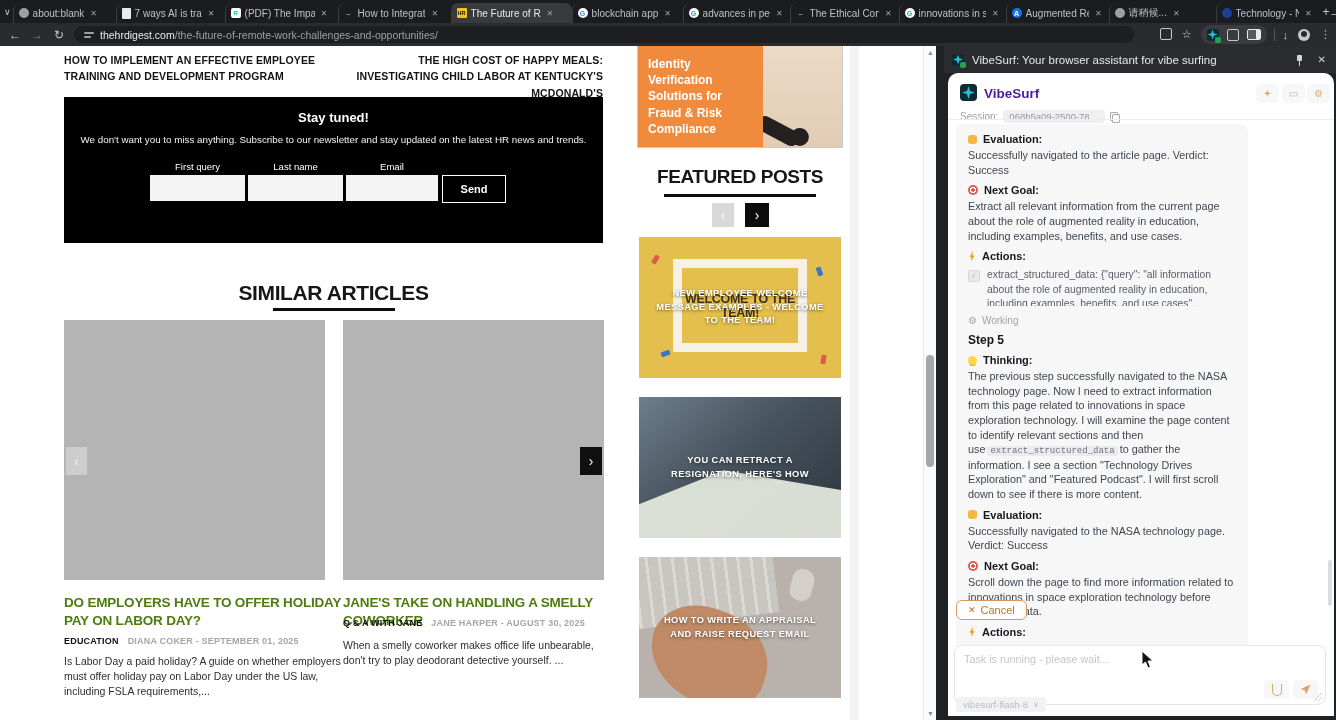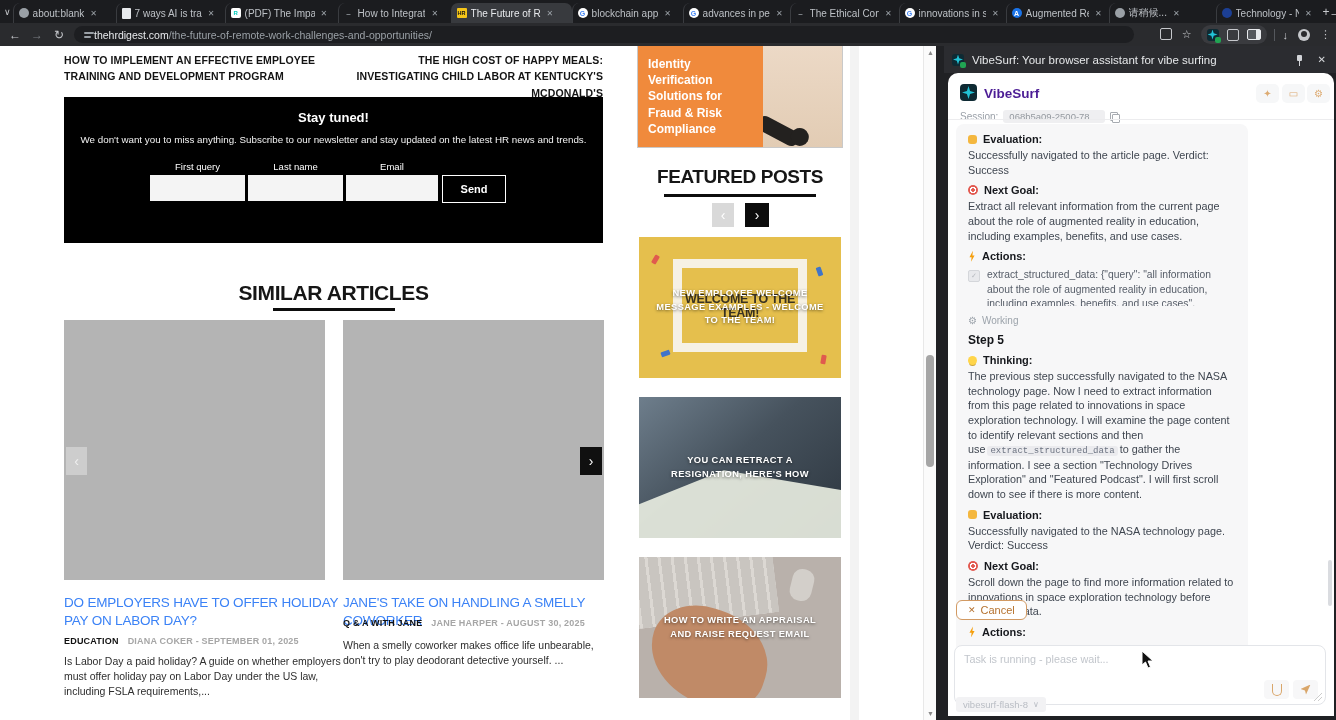--- a/index.html
+++ b/index.html
@@ -20,21 +20,21 @@
   .fav.rg{background:#fff;color:#00ccbb;border-radius:2px;}
   .fav.dash{background:transparent;color:#9aa0a6;font-size:8px;}
   .fav.hr{background:#f5c518;color:#111;border-radius:1px;font-size:5.5px;}
   .fav.google{background:#fff;border-radius:50%;color:#4285f4;font-size:7px;}
   .fav.ar{background:#1a73e8;border-radius:50%;color:#fff;font-size:7px;}
   .fav.nasa{background:#1c3f94;border-radius:50%;color:#fff;font-size:5px;}
   .winbtn{color:#c7c9cd;font-size:11px;width:28px;text-align:center;}
   #toolbar{position:absolute;top:23px;left:0;width:1336px;height:23px;background:#2a2b2e;display:flex;align-items:center;}
   .navic{color:#c6c8cc;font-size:12px;width:22px;text-align:center;flex:0 0 auto;}
   .navic.dim{color:#797d82;}
-  #urlpill{height:17px;background:#1d1e21;border-radius:9px;display:flex;align-items:center;padding:0 10px;width:1040px;margin-left:4px;}
+  #urlpill{height:17px;background:#1d1e21;border-radius:9px;display:flex;align-items:center;gap:6px;padding:0 10px;width:1040px;margin-left:4px;}
   .siteicon{width:10px;height:10px;position:relative;}
   .siteicon:before,.siteicon:after{content:"";position:absolute;left:0;height:2px;background:#9aa0a6;border-radius:1px;}
   .siteicon:before{top:2px;width:10px;}
   .siteicon:after{top:6px;width:7px;}
   #urltext{font-size:10.5px;color:#e8eaed;white-space:nowrap;overflow:hidden;}
   #urltext .path{color:#9aa0a6;}
   .tbico{color:#c6c8cc;font-size:11px;margin:0 5px;flex:0 0 auto;}
   .extgroup{display:flex;align-items:center;background:#3a3b3f;border-radius:11px;height:19px;padding:0 6px;gap:8px;margin:0 4px;}
   .vsico{width:12px;height:12px;border-radius:3px;background:#0e2a33;position:relative;}
   .vsico:before{content:"";position:absolute;inset:1px;background:#22c3d6;clip-path:polygon(50% 0,62% 38%,100% 50%,62% 62%,50% 100%,38% 62%,0 50%,38% 38%);}
@@ -53,21 +53,21 @@
   #newstitle{position:absolute;top:13px;left:0;width:100%;text-align:center;font-size:13px;font-weight:bold;}
   #newssub{position:absolute;top:37px;left:0;width:100%;text-align:center;font-size:9.8px;color:#f2f2f2;}
   .nlabel{position:absolute;top:64px;font-size:9.5px;color:#fff;text-align:center;}
   .ninput{position:absolute;top:78px;height:26px;background:#f4f4f4;border:none;}
   #sendbtn{position:absolute;top:78px;left:378px;width:62px;height:26px;background:#000;border:1.5px solid #fff;color:#fff;
            font-size:11px;font-weight:bold;display:flex;align-items:center;justify-content:center;}
   .bigheading{font-weight:bold;color:#161616;text-align:center;}
   .hrule{background:#0d0d0d;height:3px;}
   .grayimg{position:absolute;top:274px;width:261px;height:260px;background:#b4b4b4;}
   .car-arrow{position:absolute;display:flex;align-items:center;justify-content:center;color:#fff;font-size:14px;}
-  .atitle{font-size:13.5px;font-weight:normal;line-height:1.35;color:#3b82f6;letter-spacing:-0.2px;}
+  .atitle{font-size:13.5px;font-weight:bold;line-height:1.35;color:#4d7c0f;letter-spacing:-0.2px;}
   .ameta{font-size:9px;font-weight:bold;letter-spacing:0.2px;}
   .ameta .cat{color:#111;}
   .ameta .byl{color:#a6a6a6;margin-left:9px;}
   .aexc{font-size:10.5px;line-height:1.45;color:#2e2e2e;}
   
   #adbox{position:absolute;left:637px;top:0;width:206px;height:102px;border:1px solid #c9c9c9;border-top:none;display:flex;box-sizing:border-box;background:#fff;}
   #adorange{flex:1.35;background:#f08a3c;color:#fff;font-size:12px;font-weight:bold;line-height:1.35;padding:10px 8px 0 10px;}
   #adright{flex:1;background:linear-gradient(180deg,#ecd9c6,#e2ccb4);position:relative;overflow:hidden;}
   #adright .glasses{position:absolute;left:-8px;bottom:8px;width:46px;height:16px;background:#23211f;border-radius:8px;transform:rotate(28deg);}
   #adright .glasses:after{content:"";position:absolute;right:-8px;top:-6px;width:18px;height:18px;border-radius:50%;background:#23211f;}

